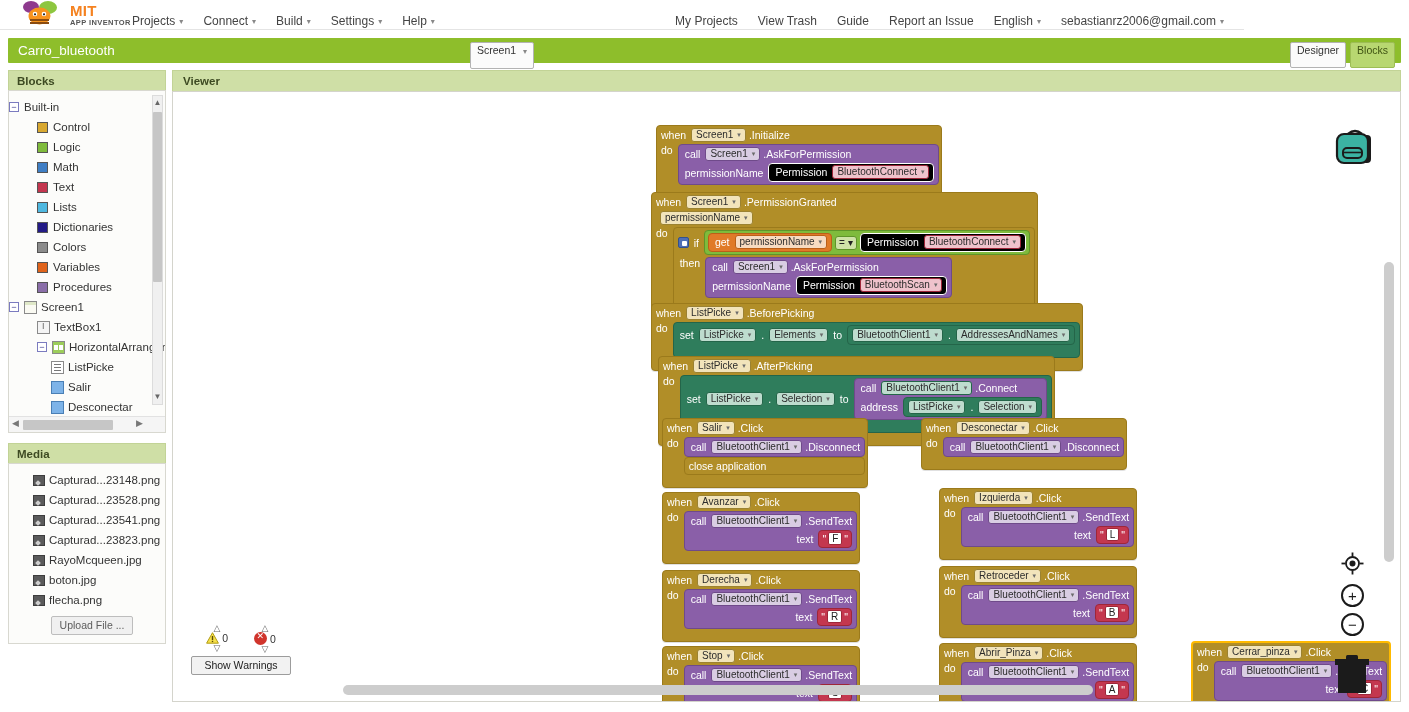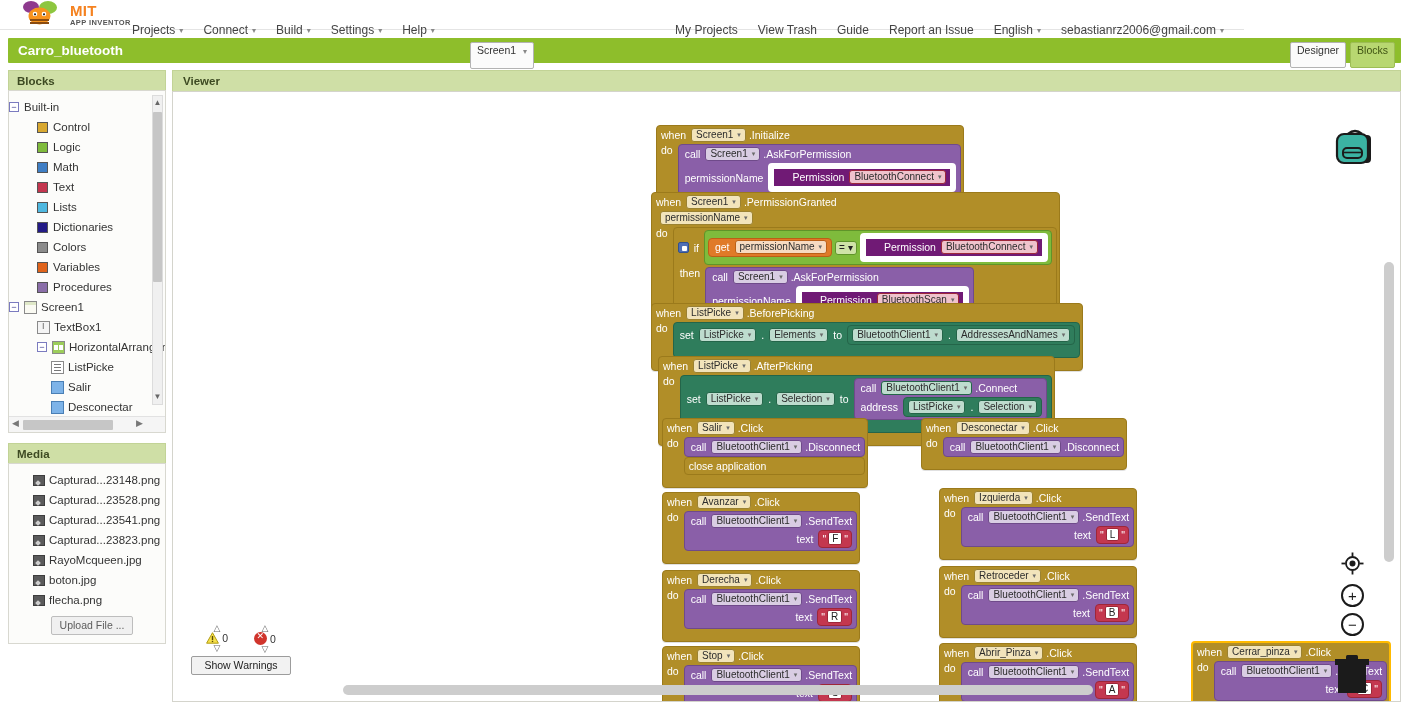--- a/index.html
+++ b/index.html
@@ -23,33 +23,33 @@
     position: absolute; left: 18px; top: 1px;
     display: flex; align-items: center; gap: 6px;
   }
   .logo-mark { position: relative; width: 46px; height: 28px; }
   .logo-text { line-height: 1.0; }
   .logo-mit { font-size: 15px; font-weight: bold; color: #f58220; letter-spacing: .3px; }
   .logo-ai { font-size: 7.5px; font-weight: bold; color: #555; letter-spacing: .4px; margin-top: 1px;}
 
   .nav-menu { position: absolute; top: 0; height: 30px; display: flex; align-items: center; }
   .nav-item {
-    padding: 10px 10px; height: 30px; line-height: 40px;
+    padding: 10px 10px; height: 30px; line-height: 23px;
     font-size: 12px; color: #444; cursor: pointer; white-space: nowrap;
   }
   .caret-d { display: inline-block; margin-left: 4px; color: #888; font-size: 8px; vertical-align: middle; }
 
   
   #projectbar {
     position: absolute; left: 8px; top: 38px; width: 1393px; height: 25px;
     background: #8ebe2b; border-radius: 1px;
   }
   #project-title {
     position: absolute; left: 10px; top: 0; height: 39px; line-height: 25px;
-    color: #fff; font-weight: bold; font-size: 13.5px;
+    color: #fff; font-weight: normal; font-size: 13.5px;
   }
   #screen-btns { position: absolute; left: 462px; top: 4px; display: flex; gap: 5px; }
   .gbtn {
     background: #fbfbfb;
     border: 1px solid #b3b3b3;
     border-radius: 2px;
     font-size: 10.5px; color: #333;
     padding: 2px 6px 11px 6px;
     line-height: 11px;
     cursor: pointer;
@@ -153,22 +153,22 @@
     background: #8a5fa8; border: 1px solid #6f4a8a; border-radius: 4px;
     padding: 2px 4px; color: #fff; font-size: 10.5px;
   }
   .purple .drop { background: #d9cde3; border-color: #6f4a8a; }
   .green {
     background: #2f7d5c; border: 1px solid #246549; border-radius: 4px;
     padding: 2px 4px; color: #fff; font-size: 10.5px;
   }
   .green .drop { background: #bedcce; border-color: #246549; }
   .red {
-    background: #701a75; border: 6px solid #ffffff; border-radius: 4px;
-    padding: 1px 4px 2px 16px; color: #fff; font-size: 10.5px;
+    background: #000000; border: 1px solid #ffffff; border-radius: 4px;
+    padding: 1px 4px 2px 4px; color: #fff; font-size: 10.5px;
   }
   .red .drop { background: #efc3cc; border-color: #9e2639; }
   .orange {
     background: #e07a28; border: 1px solid #bb5f17; border-radius: 4px;
     padding: 1px 4px 2px 4px; color:#fff; font-size: 10.5px;
   }
   .orange .drop { background: #f7dbc1; border-color: #bb5f17; }
   .ctl {
     background: #b18e28; border: 1px solid #9b7a1b; border-radius: 4px;
     padding: 2px 4px; color: #fff; font-size: 10.5px;

